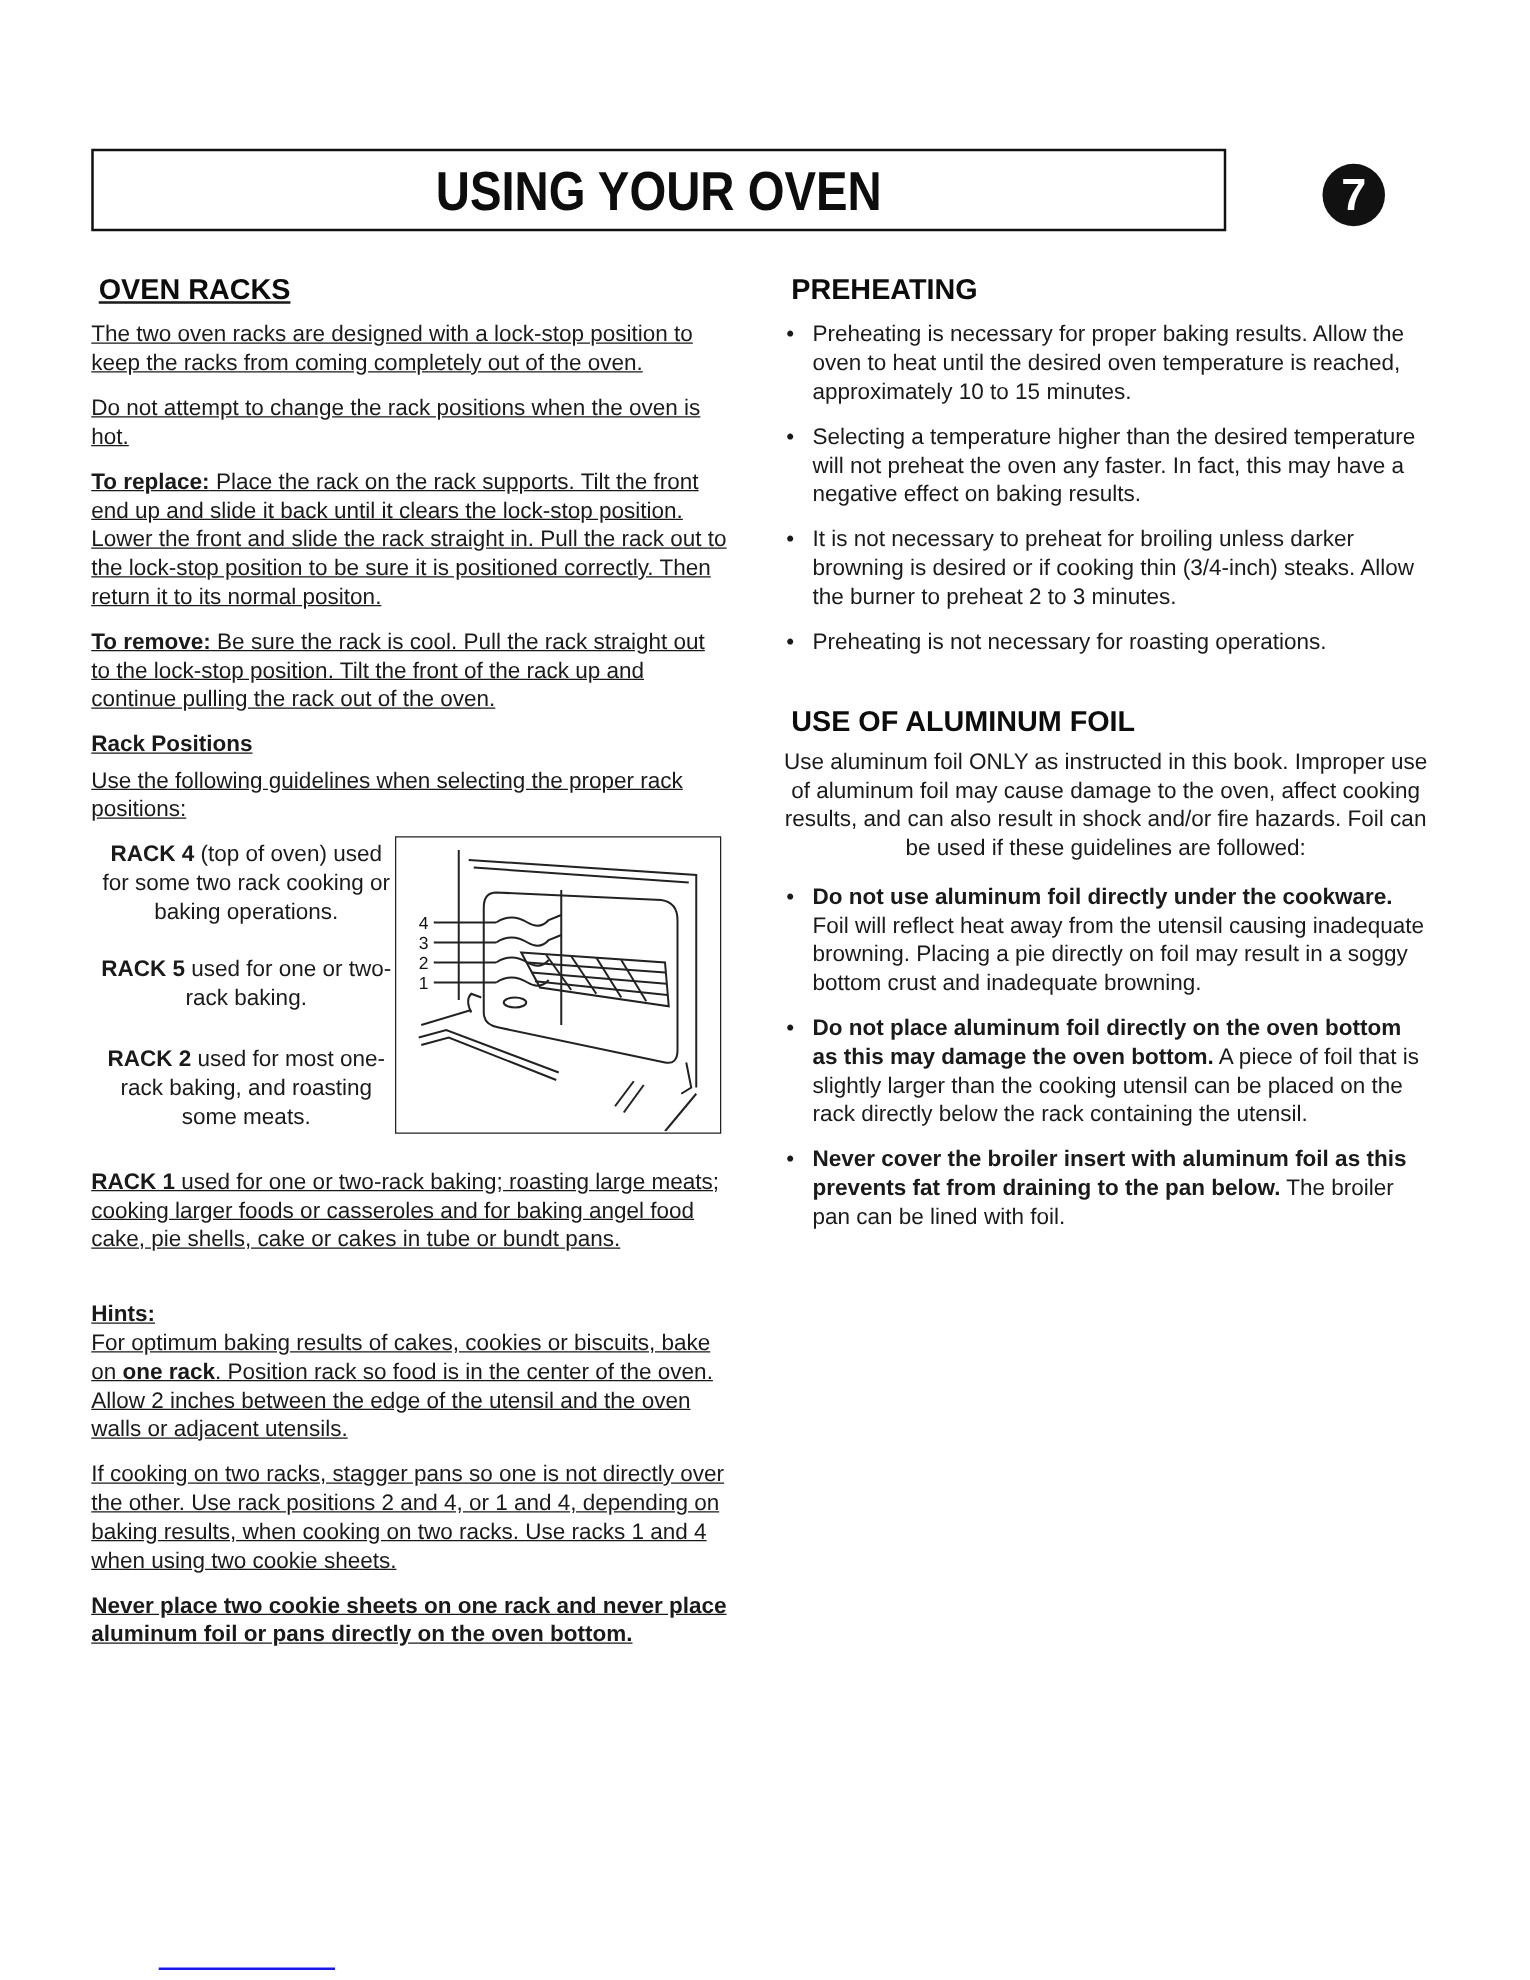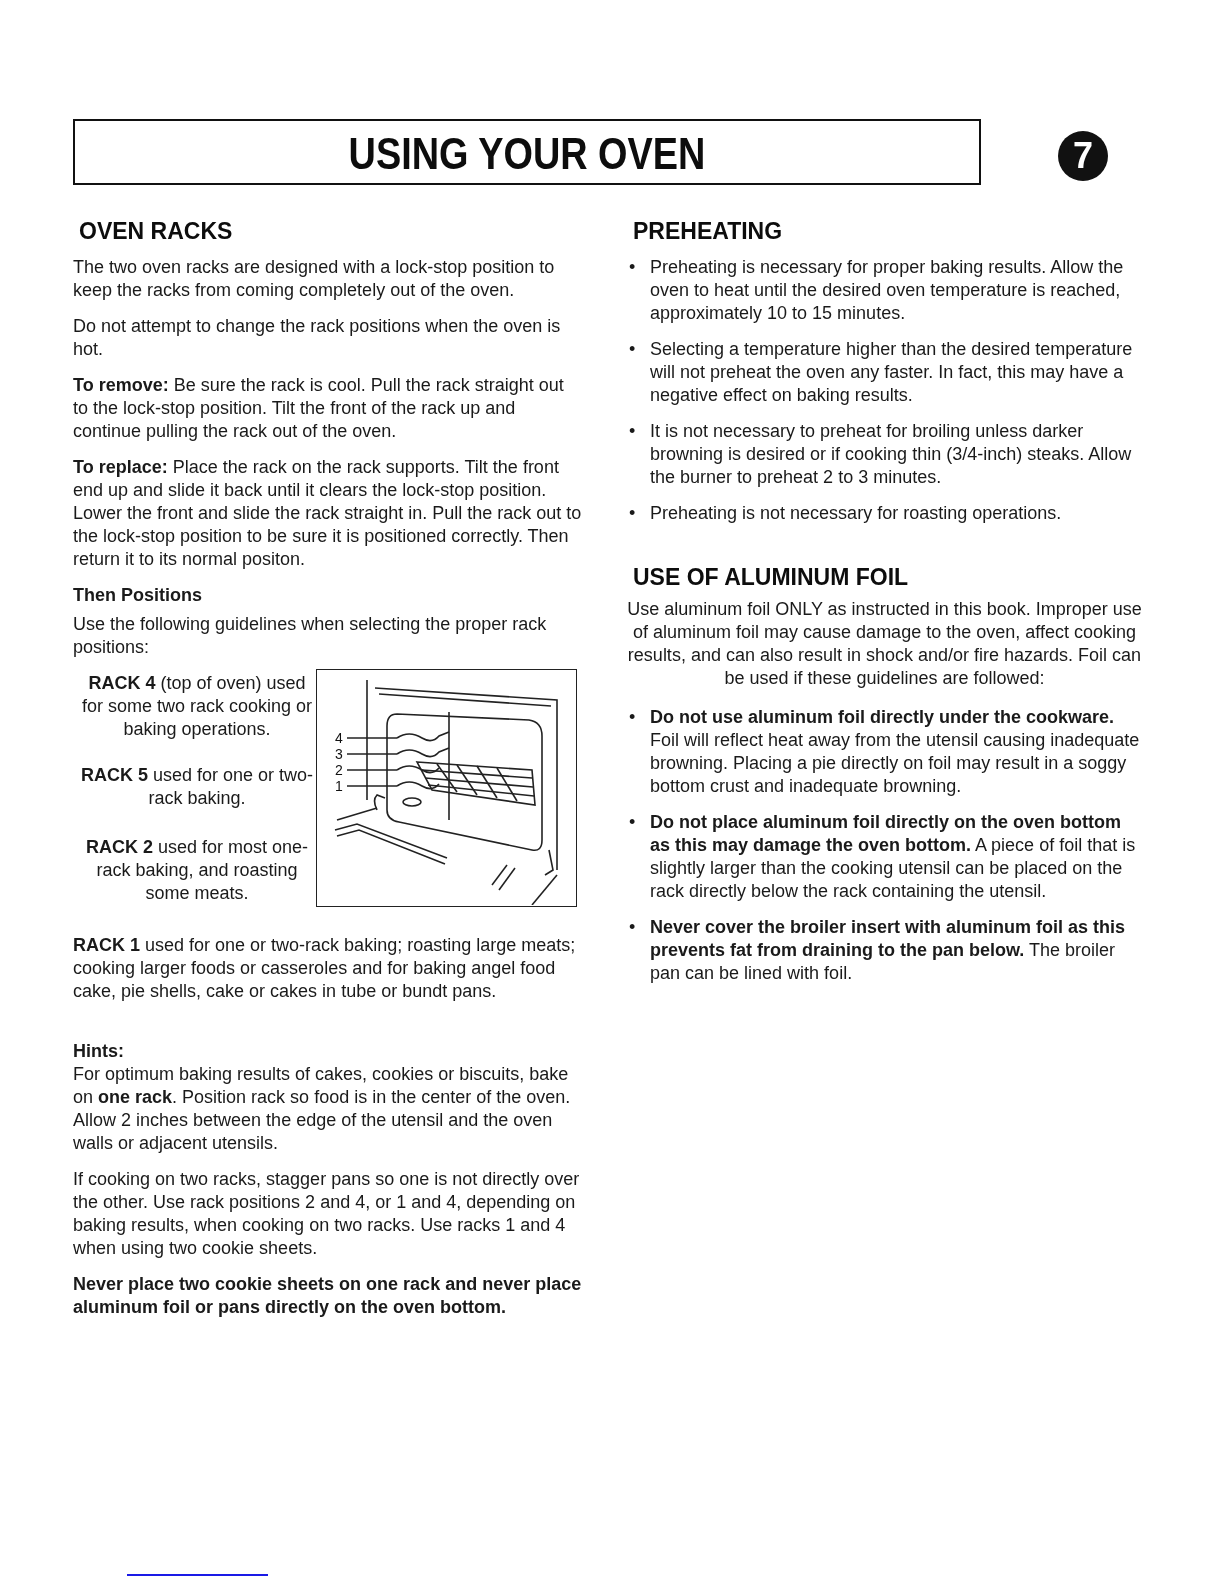--- a/index.html
+++ b/index.html
@@ -8,21 +8,21 @@
   .header-box { position:absolute; left:73px; top:119px; width:908px; height:66px;
                 border:2px solid #111; box-sizing:border-box; }
   .header-title { position:absolute; left:0; right:0; top:8px; text-align:center;
                   font-family:"Liberation Sans", sans-serif; font-weight:bold;
                   font-size:44px; letter-spacing:0px; transform:scaleX(0.86);
                   color:#0d0d0d; line-height:50px; }
   .page-badge { position:absolute; left:983px; top:10px; width:50px; height:50px;
                 border-radius:50%; background:#111; color:#fff; font-weight:bold;
                 font-size:36px; line-height:50px; text-align:center; }
   .col { position:absolute; font-size:18px; line-height:23px; }
-  .col-left { left:73px; top:216px; width:510px; }
+  .col-left { left:73px; top:216px; width:510px;text-decoration:underline; }
   .col-right { left:627px; top:216px; width:515px; }
   h2 { font-size:23px; font-weight:bold; margin:0 0 10px 6px; line-height:30px; color:#0d0d0d; }
   p { margin:0 0 13px 0; }
   h3 { font-size:18px; font-weight:bold; margin:0 0 6px 0; line-height:23px; }
   b { font-weight:bold; }
   ul.bullets { list-style:none; margin:0; padding:0; }
   ul.bullets li { position:relative; padding-left:23px; margin-bottom:13px; }
   ul.bullets li::before { content:"\2022"; position:absolute; left:2px; top:0; }
   .rack-block { position:relative; height:252px; margin-bottom:10px; }
   .rack-text { position:absolute; left:4px; width:240px;text-align:center; }
@@ -36,23 +36,23 @@
 
 <div class="header-box">
   <div class="header-title">USING YOUR OVEN</div>
   <div class="page-badge">7</div>
 </div>
 
 <div class="col col-left">
   <h2>OVEN RACKS</h2>
   <p>The two oven racks are designed with a lock-stop position to keep the racks from coming completely out of the oven.</p>
   <p>Do not attempt to change the rack positions when the oven is hot.</p>
+  <p><b>To replace:</b><span> Place the rack on the rack supports. Tilt the front end up and slide it back until it clears the lock-stop position. Lower the front and slide the rack straight in. Pull the rack out to the lock-stop position to be sure it is positioned correctly. Then return it to its normal positon.</span></p>
   <p><b>To remove:</b><span> Be sure the rack is cool. Pull the rack straight out to the lock-stop position. Tilt the front of the rack up and continue pulling the rack out of the oven.</span></p>
-  <p><b>To replace:</b><span> Place the rack on the rack supports. Tilt the front end up and slide it back until it clears the lock-stop position. Lower the front and slide the rack straight in. Pull the rack out to the lock-stop position to be sure it is positioned correctly. Then return it to its normal positon.</span></p>
-  <h3>Then Positions</h3>
+  <h3>Rack Positions</h3>
   <p>Use the following guidelines when selecting the proper rack positions:</p>
 
   <div class="rack-block">
     <div class="rack-text" style="top:0;"><b>RACK 4</b><span> (top of oven) used for some two rack cooking or baking operations.</span></div>
     <div class="rack-text" style="top:92px;"><b>RACK 5</b><span> used for one or two-rack baking.</span></div>
     <div class="rack-text" style="top:164px;"><b>RACK 2</b><span> used for most one-rack baking, and roasting some meats.</span></div>
 
     <div class="diagram">
       <svg width="258" height="235" viewBox="0 0 258 235">
         <g fill="none" stroke="#222" stroke-width="1.6">

